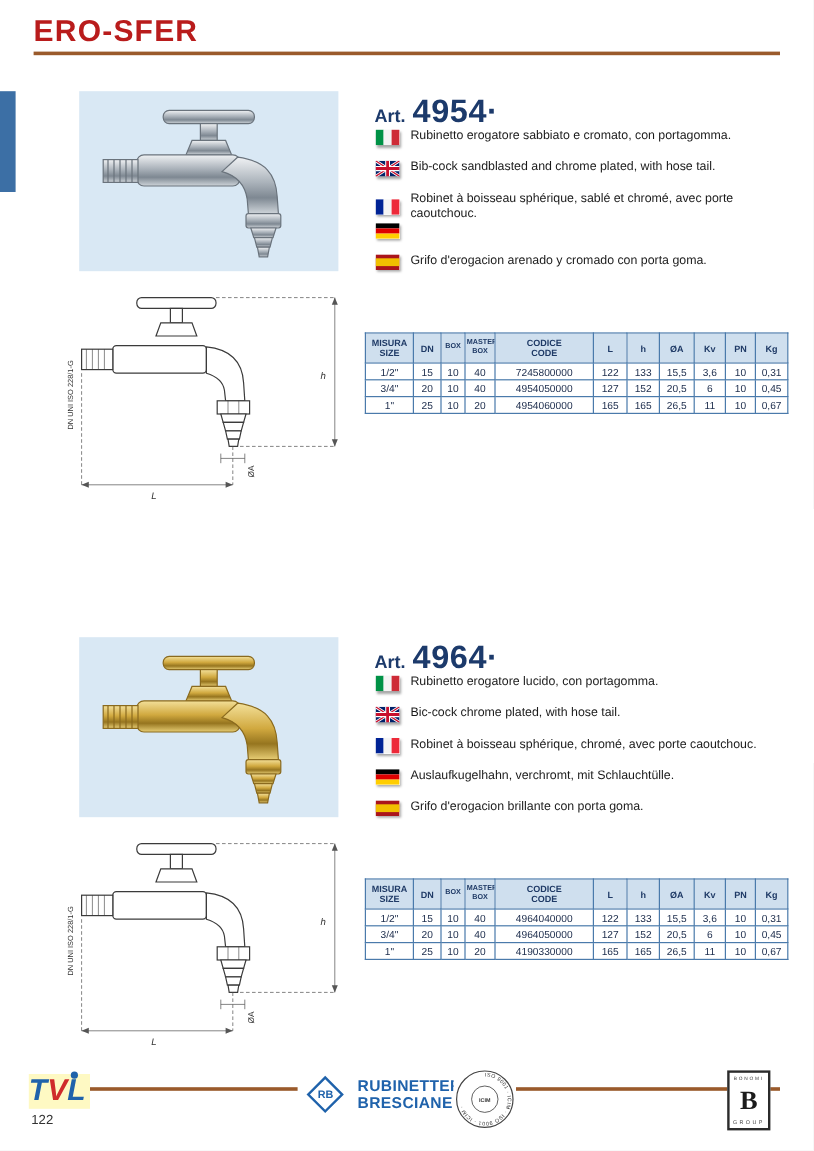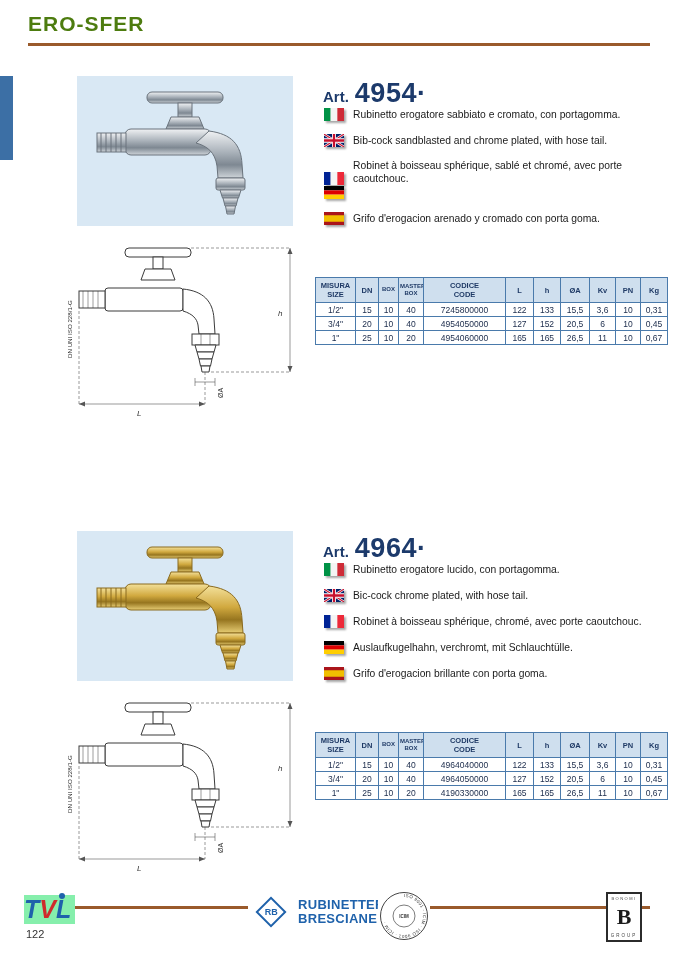--- a/index.html
+++ b/index.html
@@ -1,55 +1,55 @@
 <!DOCTYPE html>
 <html><head>
 <meta charset="utf-8">
 <style>
   * { margin:0; padding:0; box-sizing:border-box; }
   body { background:#e9e9e9; font-family:"Liberation Sans", sans-serif; }
   .page { position:relative; width:678px; height:959px; background:#ffffff; margin:0 auto; overflow:hidden; }
 
-  .header-title { position:absolute; left:28px; top:12px; font-size:21px; font-weight:bold;
-    letter-spacing:1px; color:#4d7c0f; }
+  .header-title { position:absolute; left:28px; top:12px; font-size:25px; font-weight:bold;
+    letter-spacing:1px; color:#b91c1c; }
   .header-rule { position:absolute; left:28px; top:43px; width:622px; height:3px; background:#9a5a2b; }
   .side-tab { position:absolute; left:0; top:76px; width:13px; height:84px; background:#3c6fa5; }
 
-  .product { position:absolute; left:15px; width:548px; height:455px; }
+  .product { position:absolute; left:4px; width:548px; height:455px; }
   .product.p1 { top:0; }
   .product.p2 { top:455px; }
 
   .photo-box { position:absolute; left:62px; top:76px; width:216px; height:150px; background:#d9e8f4; }
   .photo-box svg { display:block; width:216px; height:150px; }
 
   .art-line { position:absolute; left:308px; top:78px; display:flex; align-items:baseline; gap:6px; color:#1c3a6b; }
   .art-prefix { font-size:15px; font-weight:bold; }
   .art-number { font-size:27px; font-weight:bold; letter-spacing:.5px; }
 
-  .desc-row { position:absolute; left:309px; width:348px; display:flex; gap:9px; align-items:flex-end; }
+  .desc-row { position:absolute; left:309px; width:348px; display:flex; gap:9px; align-items:center; }
   .flag { width:20px; height:13px; flex:0 0 20px; box-shadow:1.5px 2px 2px rgba(0,0,0,.35); }
   .flag svg { display:block; width:20px; height:13px; }
   .desc-text { font-size:10.3px; line-height:12.5px; color:#1a1a1a; }
 
   .drawing { position:absolute; left:50px; top:236px; width:250px; height:192px; }
   .drawing svg { display:block; width:250px; height:192px; }
   .dim-label { font-family:"Liberation Sans", sans-serif; fill:#333; }
 
   .spec-table { position:absolute; left:300px; top:277px; width:352px; border-collapse:collapse;
     table-layout:fixed;border-radius:17px; }
   .spec-table th, .spec-table td { border:1px solid #4a7aab; text-align:center; vertical-align:middle;
     padding:0 1px; overflow:hidden; }
   .spec-table th { background:#cfdfee; color:#1f3a66; font-weight:bold; font-size:7.5px;
     line-height:1.2; height:25px; }
   .spec-table th:nth-child(3), .spec-table th:nth-child(4) { font-size:6px; }
   .spec-table td { background:#fff; color:#20304f; font-size:8.5px; height:14px; }
 
   .footer-rule { position:absolute; left:57px; top:906px; width:593px; height:3px; background:#9a5a2b; }
   .tvl-logo { position:absolute; left:24px; top:895px; font-size:25px; font-weight:900; font-style:italic;
-    background:#86efac; padding-right:4px; }
+    background:#fef9c3; padding-right:4px; }
   .tvl-t, .tvl-l { color:#1f62ab; }
   .tvl-v { color:#cf2b2b; position:relative; }
   .tvl-dot { position:absolute; left:35px; top:-2px; width:6px; height:6px; border-radius:50%; background:#1f62ab; }
   .page-number { position:absolute; left:26px; top:928px; font-size:11px; color:#333; }
 
   .rb-logo { position:absolute; left:248px; top:895px; display:flex; align-items:center; gap:12px;
     background:#fff; padding:2px 8px; }
   .rb-diamond { width:22px; height:22px; border:2.5px solid #1f62ab; transform:rotate(45deg);
     display:flex; align-items:center; justify-content:center; margin:4px; }
   .rb-diamond span { transform:rotate(-45deg); color:#1f62ab; font-weight:bold; font-size:9px; }

